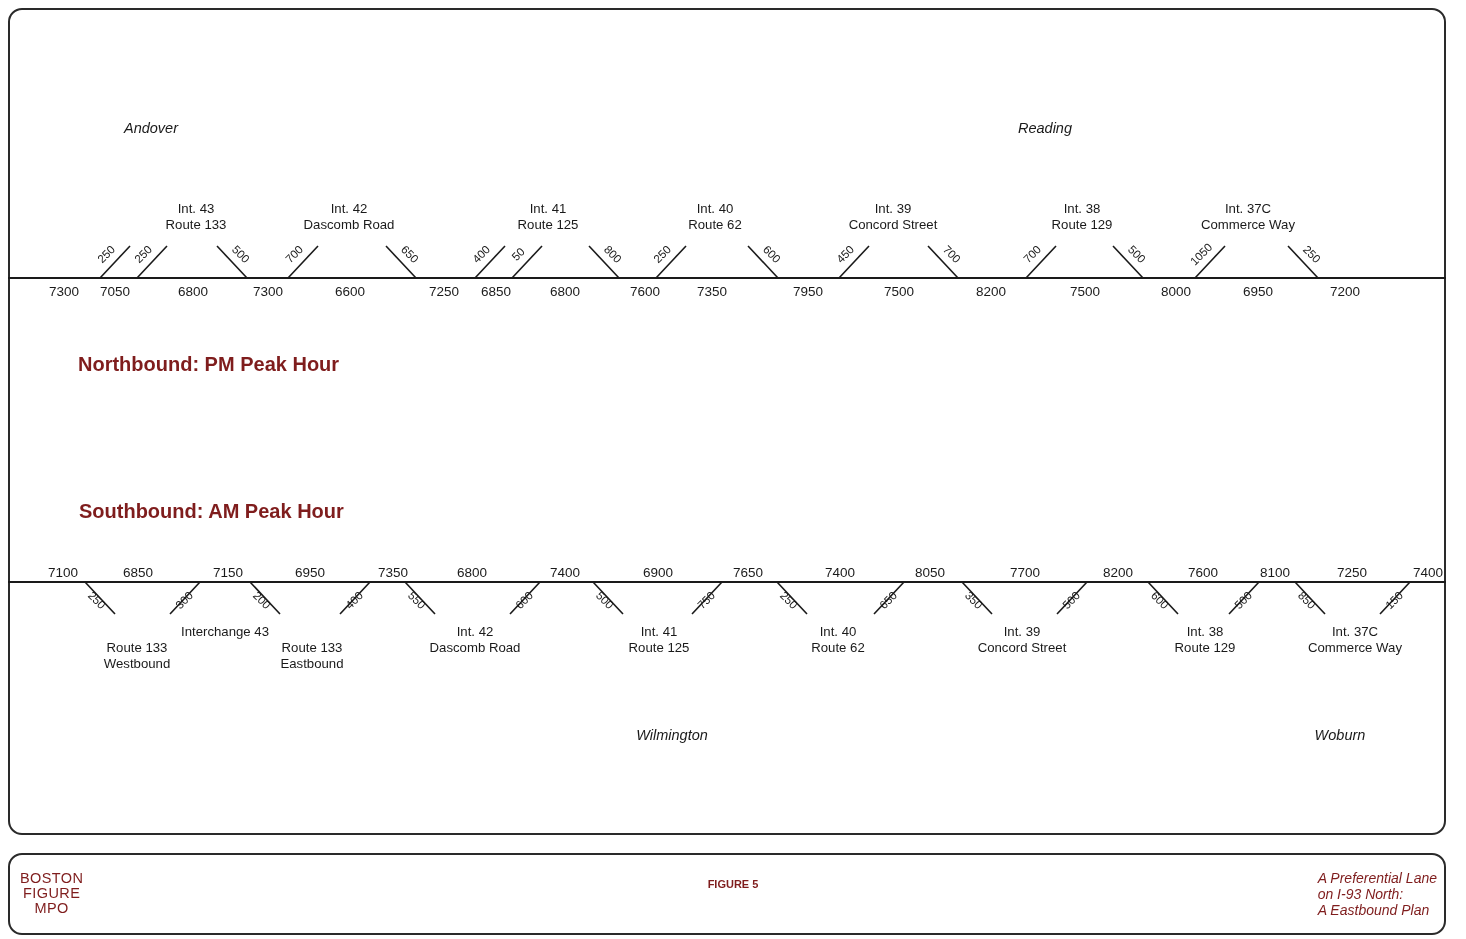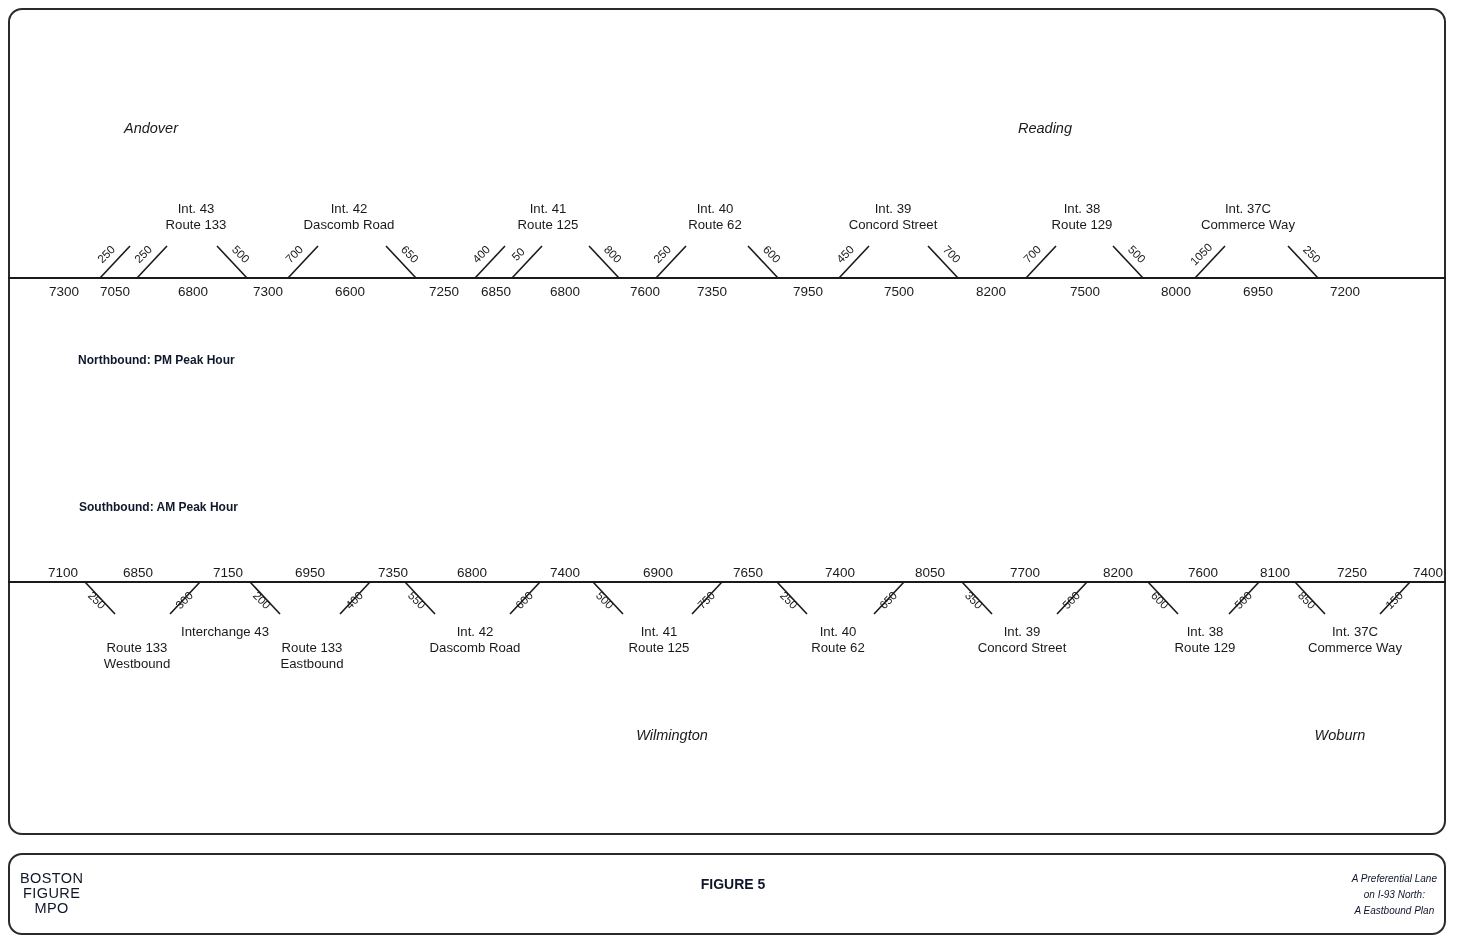--- a/index.html
+++ b/index.html
@@ -1,29 +1,29 @@
 <!DOCTYPE html>
 <html><head>
 <meta charset="utf-8">
 <style>
   html,body{margin:0;padding:0;background:#ffffff;}
   .page{position:relative;width:1466px;height:939px;background:#ffffff;overflow:hidden;
-        font-family:"Liberation Sans",sans-serif;color:#0f172a;}
+        font-family:"Liberation Sans",sans-serif;color:#7f1d1d;}
   .frame{position:absolute;border:2px solid #2a2a2a;border-radius:14px;background:#ffffff;box-sizing:border-box;}
   .main-frame{left:8px;top:8px;width:1438px;height:827px;}
   .footer-frame{left:8px;top:853px;width:1438px;height:82px;}
   .diagram-svg{position:absolute;left:0;top:0;}
-  .heading{position:absolute;font-weight:bold;font-size:12px;white-space:nowrap;}
+  .heading{position:absolute;font-weight:bold;font-size:20px;white-space:nowrap;}
   .nb-heading{left:78px;top:353px;}
   .sb-heading{left:79px;top:500px;text-align:right;}
   .footer-org{position:absolute;left:20px;top:871px;font-size:14.5px;line-height:14.8px;letter-spacing:0.4px;text-align:center;}
   .footer-center{position:absolute;left:0;top:875px;width:1466px;text-align:center;font-weight:bold;
-                 font-size:14px;line-height:19.5px;}
-  .footer-project{position:absolute;right:29px;top:871px;text-align:center;font-style:italic;
-                  font-size:10px;line-height:15.8px;}
+                 font-size:11px;line-height:19.5px;}
+  .footer-project{position:absolute;right:29px;top:871px;text-align:left;font-style:italic;
+                  font-size:14px;line-height:15.8px;}
   
   .vol{font-family:"Liberation Sans",sans-serif;font-size:13.5px;fill:#1a1a1a;text-anchor:middle;}
   .ramp-num{font-family:"Liberation Sans",sans-serif;font-size:11.5px;fill:#1a1a1a;text-anchor:middle;}
   .inter{font-family:"Liberation Sans",sans-serif;font-size:13.2px;fill:#1a1a1a;text-anchor:middle;}
   .town{font-family:"Liberation Sans",sans-serif;font-size:14.5px;font-style:italic;fill:#1a1a1a;text-anchor:middle;}
   .hwy{stroke:#1a1a1a;stroke-width:2.2px;}
   .rampline{stroke:#1a1a1a;stroke-width:1.6px;}
 </style>
 </head>
 <body>

